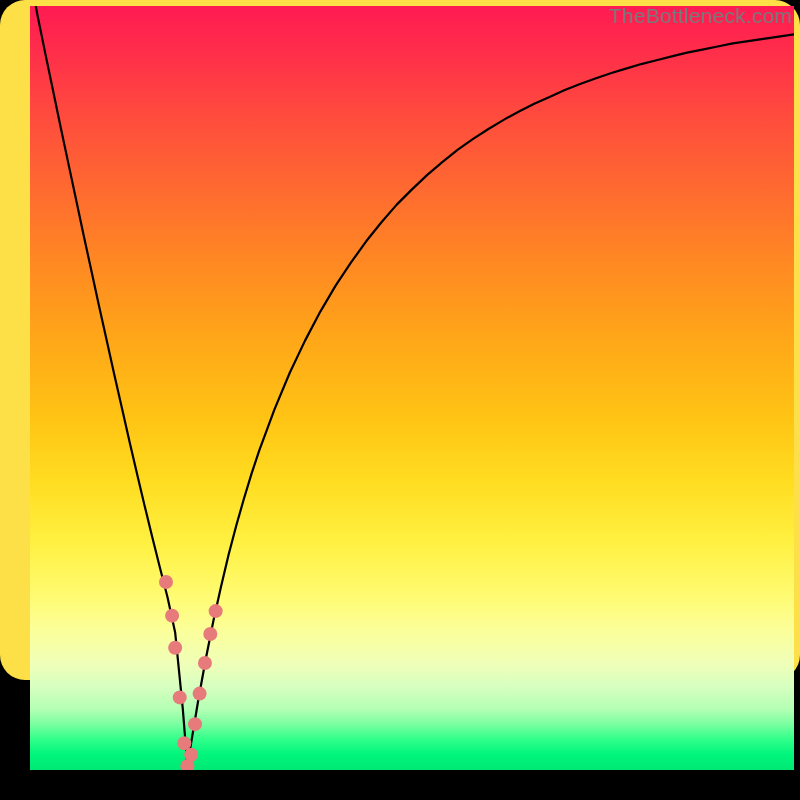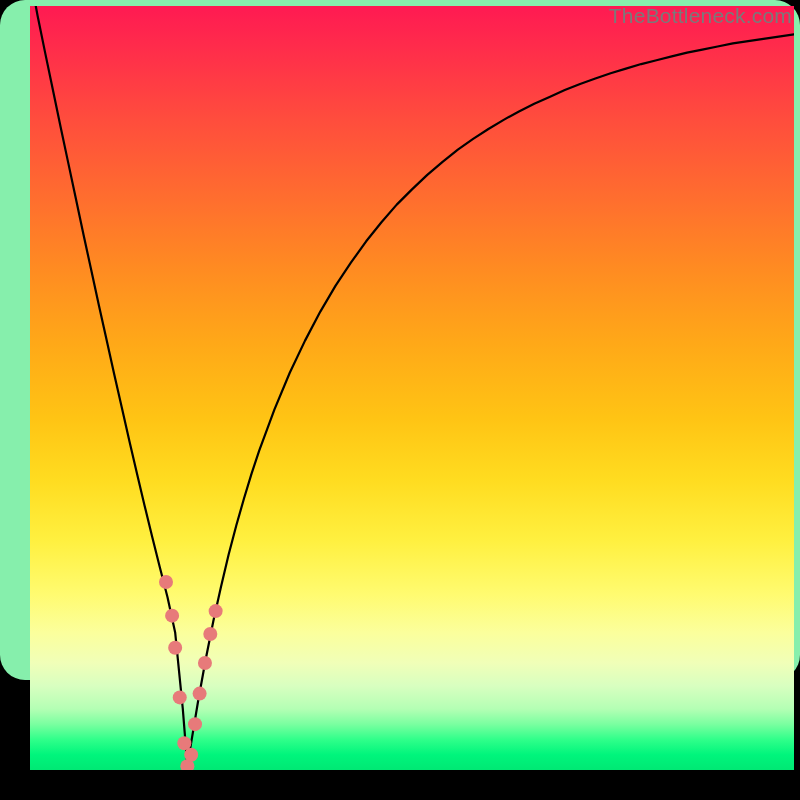--- a/index.html
+++ b/index.html
@@ -8,21 +8,21 @@
     width: 800px;
     height: 800px;
     overflow: hidden;
     background: #000;
     font-family: Arial, Helvetica, sans-serif;
   }
   .frame {
     position: absolute;
     left: 0; top: 0;
     width: 800px; height: 680px;
-    background: #86efac;
+    background: #fde047;
     border-radius: 25px;
   }
   .plot {
     position: absolute;
     left: 30px;
     top: 6px;
     width: 764px;
     height: 764px;
   }
   .gradient {

